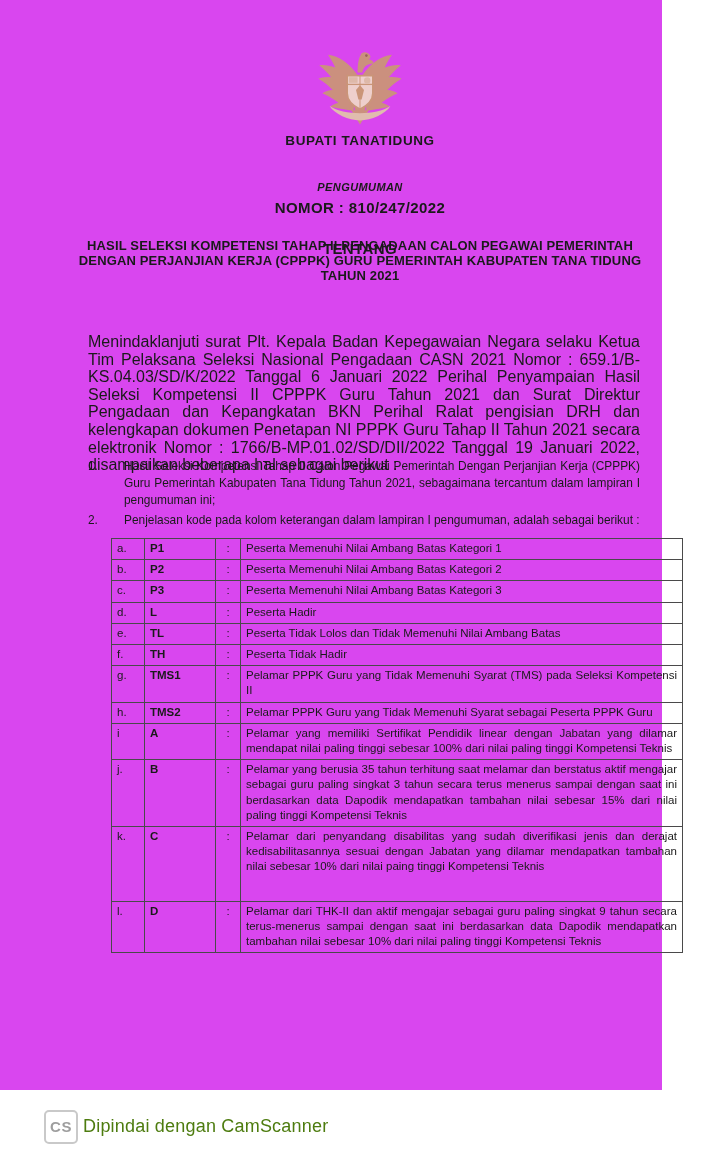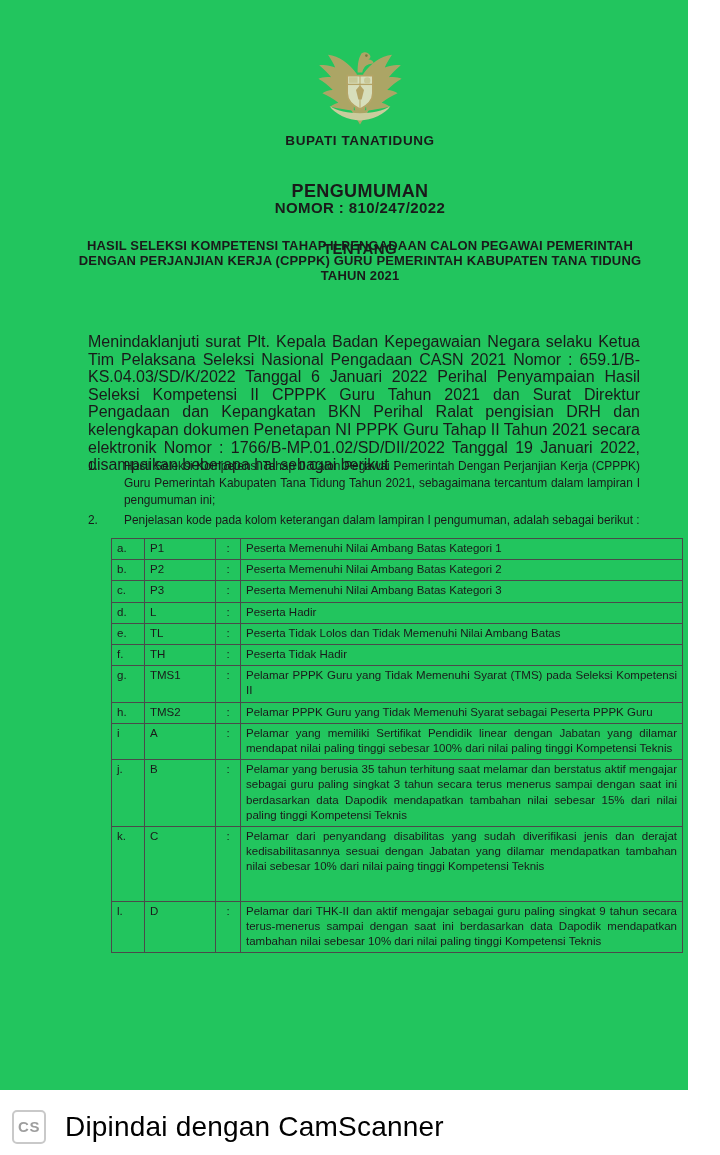--- a/index.html
+++ b/index.html
@@ -13,23 +13,24 @@
     position: relative;
     font-family: "Liberation Sans", sans-serif;
     color: #1a1a1a;
     overflow: hidden;
   }
 
   
   .page {
     position: absolute;
     left: 0; top: 0;
-    width: 688px;
+    width: 624px;
     height: 1090px;
-    background: #22c55e;
+    background: #d946ef;
+    padding-left: 38px;
   }
 
   
   .emblem-wrap {
     position: absolute;
     left: 0;
     top: 42px;
     width: 720px;
     text-align: center;
   }
@@ -50,21 +51,21 @@
     font-weight: bold;
     letter-spacing: .6px;
   }
   .hdr-block {
     position: absolute;
     left: 0;
     width: 720px;
     text-align: center;
     font-weight: bold;
   }
-  .hdr-pengumuman { top: 181px; font-size: 18px; letter-spacing: .4px; }
+  .hdr-pengumuman { top: 181px; font-size: 11px; letter-spacing: .4px; font-style: italic; }
   .hdr-nomor      { top: 199px; font-size: 15px; letter-spacing: .4px; }
   .hdr-tentang    { top: 240px; font-size: 15px; letter-spacing: .4px; }
 
   .hdr-subject {
     position: absolute;
     left: 72px; top: 238px;
     width: 576px;
     text-align: center;
     font-size: 13px;
     font-weight: bold;
@@ -115,21 +116,21 @@
     table-layout: fixed;
     font-size: 11.5px;
   }
   .code-table td {
     border: 1px solid #4a4a4a;
     padding: 2px 5px 3px 5px;
     vertical-align: top;
     line-height: 15.2px;
   }
   .col-letter { width: 22px;  text-align: left; }
-  .col-code   { width: 60px;  font-weight: normal; }
+  .col-code   { width: 60px;  font-weight: bold; }
   .col-colon  { width: 14px;  text-align: center; }
   .col-desc   { width: 431px; }
 
   .code-table tr.justify .col-desc {
     text-align: justify;
     text-justify: inter-word;
   }
   .code-table tr.tall .col-desc { padding-bottom: 26px; margin-left: 24px; }
 
   
@@ -152,25 +153,26 @@
     border-radius: 5px;
     color: #9e9e9e;
     font-size: 15px;
     font-weight: bold;
     letter-spacing: .5px;
     display: flex;
     align-items: center;
     justify-content: center;
     box-sizing: border-box;
     flex: none;
+    margin-left: 32px;
   }
   .cs-text {
-    margin-left: 19px;
-    color: #000000;
-    font-size: 28px;
+    margin-left: 5px;
+    color: #4d7c0f;
+    font-size: 18px;
     letter-spacing: .2px;
     white-space: nowrap;
   }
 </style>
 </head>
 <body>
 
 <div class="page">
 
   <div class="emblem-wrap">

